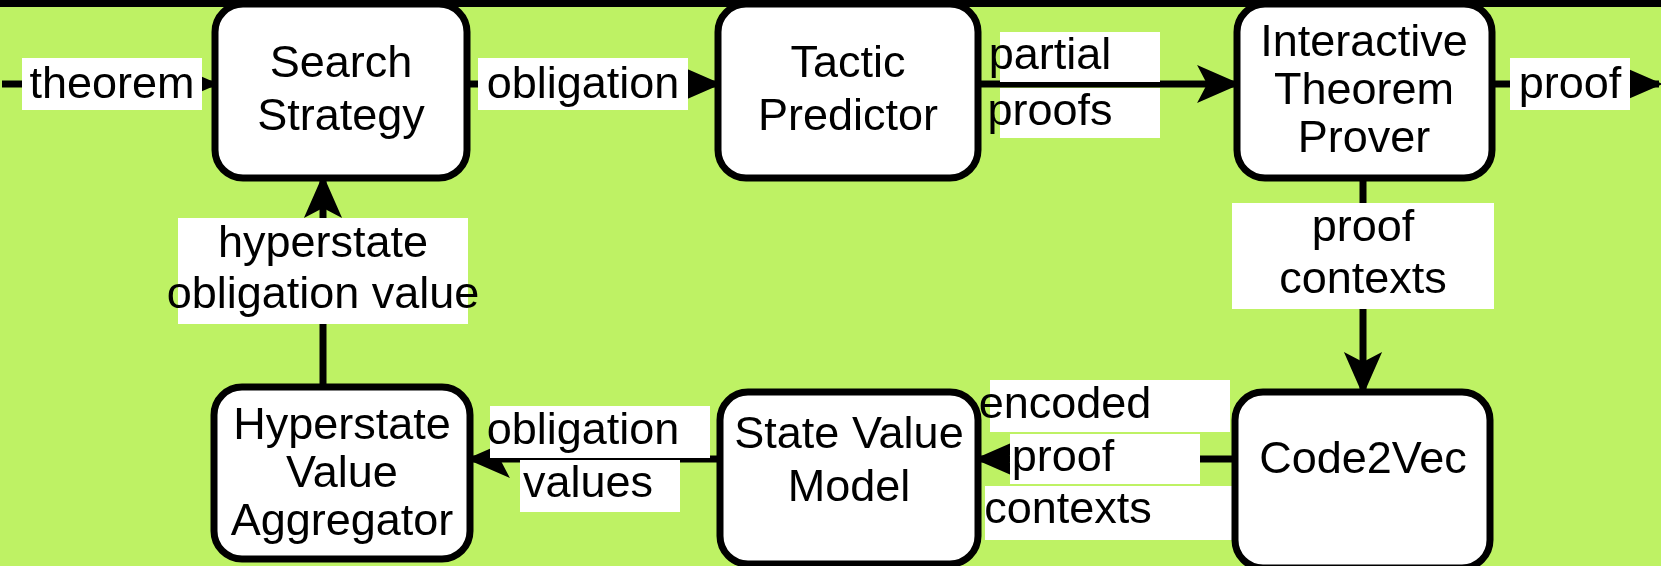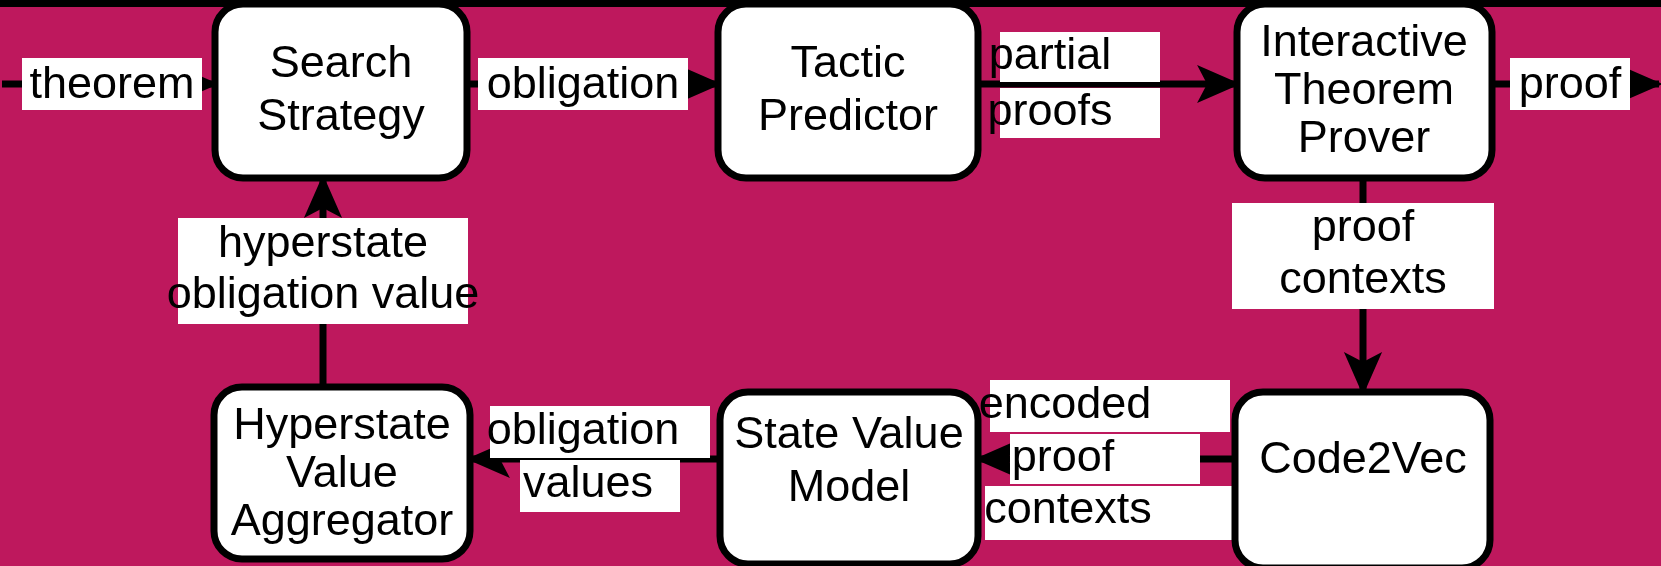--- a/index.html
+++ b/index.html
@@ -4,21 +4,21 @@
 <style>
   html, body {
     margin: 0;
     padding: 0;
     background: #ffffff;
   }
   #canvas {
     position: relative;
     width: 1661px;
     height: 566px;
-    background: #be185d;
+    background: #bef264;
     overflow: hidden;
     font-family: "Liberation Sans", sans-serif;
   }
   #diagram {
     display: block;
     width: 1661px;
     height: 566px;
   }
   .node-rect {
     fill: #ffffff;

